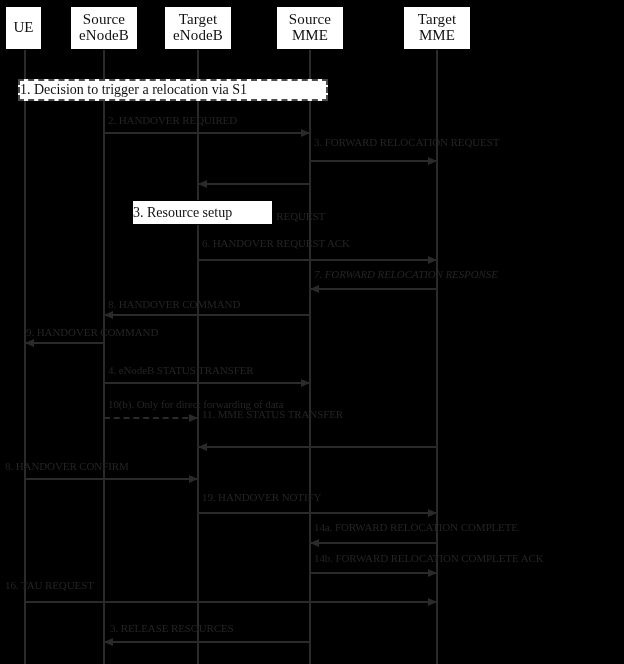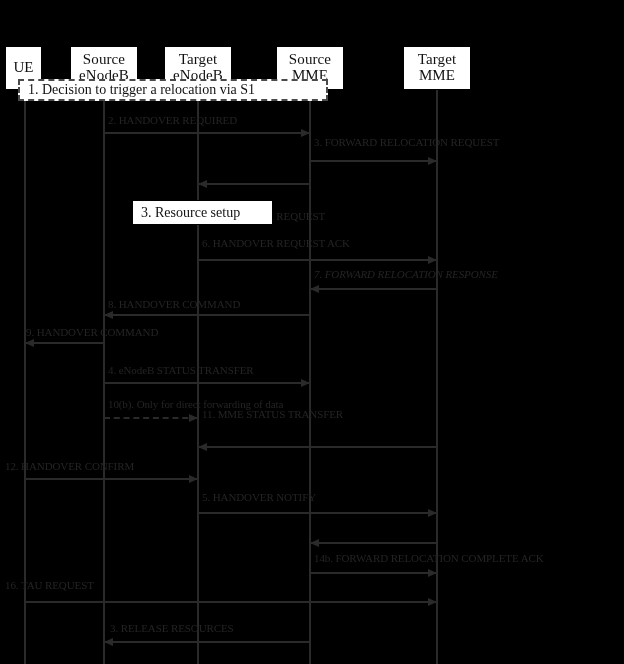--- a/index.html
+++ b/index.html
@@ -24,21 +24,20 @@
     border: 1.5px solid #000000;
     color: #111111;
     display: flex;
     flex-direction: column;
     align-items: center;
     justify-content: center;
     font-size: 15px;
     line-height: 1.05;
     text-align: center;
     letter-spacing: 0.1px;
-    margin-top: 40px;
   }
   .actor-box .ln { display: block; white-space: nowrap; }
 
   
   .lifeline {
     position: absolute;
     width: 2px;
     background: #2a2a2a;
   }
 
@@ -74,21 +73,21 @@
 
   
   .note {
     position: absolute;
     box-sizing: border-box;
     background: #ffffff;
     color: #111111;
     display: flex;
     align-items: center;
     font-size: 14px;
-    padding-left: 8px;
+    padding-left: 0;
     white-space: nowrap;
   }
   .note.solid  { border: 1.5px solid #000000; }
   .note.dashed { border: 2px dashed #4a4a4a; }
 </style>
 </head>
 <body>
 
 <div id="diagram">
 
@@ -141,26 +140,27 @@
     <div class="arrowhead right" style="top: 379px; left: 301px;"></div>
     <div class="msg-label" style="left: 108px; top: 365px;">4. eNodeB STATUS TRANSFER</div>
     <div class="msg dashed" style="left: 104px; top: 417px; width: 94px;"></div>
     <div class="arrowhead right" style="top: 414px; left: 189px;"></div>
     <div class="msg-label" style="left: 108px; top: 399px;">10(b). Only for direct forwarding of data</div>
     <div class="msg" style="left: 198px; top: 446px; width: 239px;"></div>
     <div class="arrowhead left" style="top: 443px; left: 198px;"></div>
     <div class="msg-label" style="left: 202px; top: 409px;">11. MME STATUS TRANSFER</div>
     <div class="msg" style="left: 25px; top: 478px; width: 173px;"></div>
     <div class="arrowhead right" style="top: 475px; left: 189px;"></div>
-    <div class="msg-label" style="left: 5px; top: 461px;">12. HANDOVER CONFIRM</div>
+    <div class="msg-label" style="left: 5px; top: 461px;">8. HANDOVER CONFIRM</div>
     <div class="msg" style="left: 198px; top: 512px; width: 239px;"></div>
     <div class="arrowhead right" style="top: 509px; left: 428px;"></div>
-    <div class="msg-label" style="left: 202px; top: 492px;">5. HANDOVER NOTIFY</div>
+    <div class="msg-label" style="left: 202px; top: 492px;">19. HANDOVER NOTIFY</div>
     <div class="msg" style="left: 310px; top: 542px; width: 127px;"></div>
     <div class="arrowhead left" style="top: 539px; left: 310px;"></div>
+    <div class="msg-label" style="left: 314px; top: 522px;">14a. FORWARD RELOCATION COMPLETE</div>
     <div class="msg" style="left: 310px; top: 572px; width: 127px;"></div>
     <div class="arrowhead right" style="top: 569px; left: 428px;"></div>
     <div class="msg-label" style="left: 314px; top: 553px;">14b. FORWARD RELOCATION COMPLETE ACK</div>
     <div class="msg" style="left: 25px; top: 601px; width: 412px;"></div>
     <div class="arrowhead right" style="top: 598px; left: 428px;"></div>
     <div class="msg-label" style="left: 5px; top: 580px;">16. TAU REQUEST</div>
     <div class="msg" style="left: 104px; top: 641px; width: 206px;"></div>
     <div class="arrowhead left" style="top: 638px; left: 104px;"></div>
     <div class="msg-label" style="left: 110px; top: 623px;">3. RELEASE RESOURCES</div>
     <div class="note dashed" style="left: 18px; top: 79px; width: 310px; height: 22px;">

